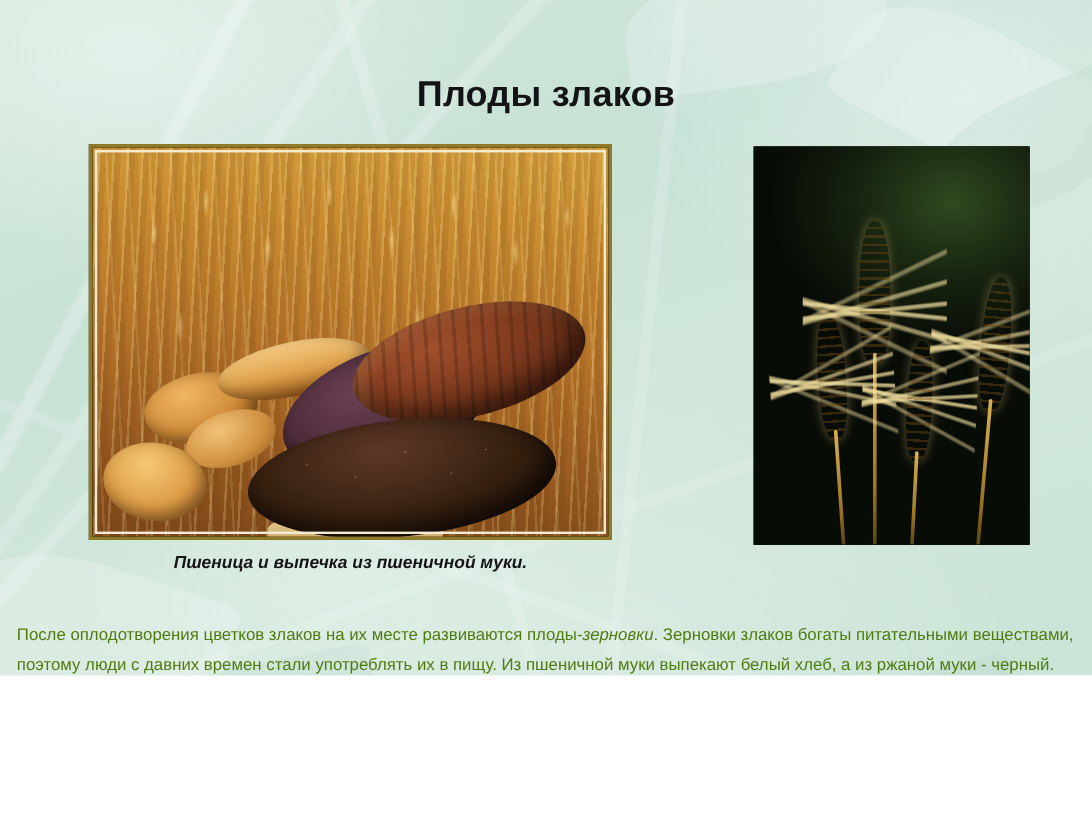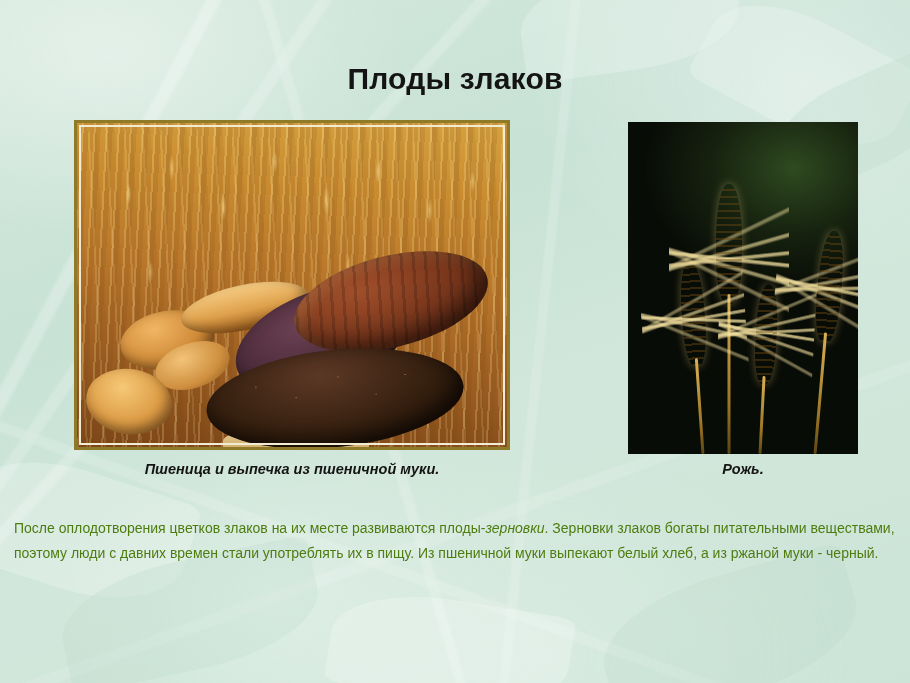--- a/index.html
+++ b/index.html
@@ -8,21 +8,21 @@
     padding: 0;
     background: #ffffff;
   }
   body {
     font-family: "Liberation Sans", sans-serif;
   }
 
   .slide {
     position: relative;
     width: 910px;
-    height: 683px;
+    height: 563px;
     overflow: hidden;
     background-color: #cfe6d9;
   }
 
   
   .bg-base {
     position: absolute;
     inset: 0;
     background:
       linear-gradient(160deg, #d4e8dc 0%, #c8e2d6 35%, #d2e7db 60%, #cbe4d7 100%);
@@ -352,19 +352,18 @@
       <div class="spike" style="bottom:70px; width:21px; height:100px;"></div>
       <div class="stem" style="bottom:0; height:78px;"></div>
     </div>
 
     <div class="ear" style="left:150px; bottom:0; width:74px; height:260px; transform:rotate(5deg);">
       <div class="awns" style="bottom:96px; width:108px; height:140px;"></div>
       <div class="spike" style="bottom:112px; width:24px; height:112px;"></div>
       <div class="stem" style="bottom:0; height:122px;"></div>
     </div>
   </div>
-  <div class="caption caption-right">Рожь.</div>
 
   <div class="body-text">
     <span>После оплодотворения цветков злаков на их месте развиваются плоды-</span><em>зерновки</em><span>. Зерновки злаков богаты питательными веществами, поэтому люди с давних времен стали употреблять их в пищу. Из пшеничной муки выпекают белый хлеб, а из ржаной муки - черный.</span>
   </div>
 
 </div>
 
 </body></html>

